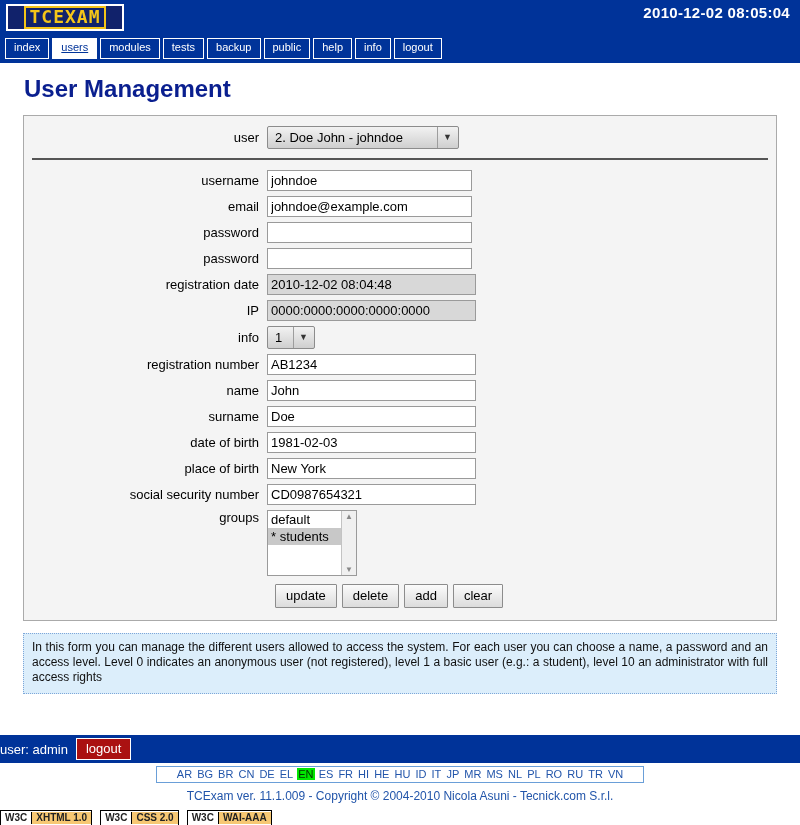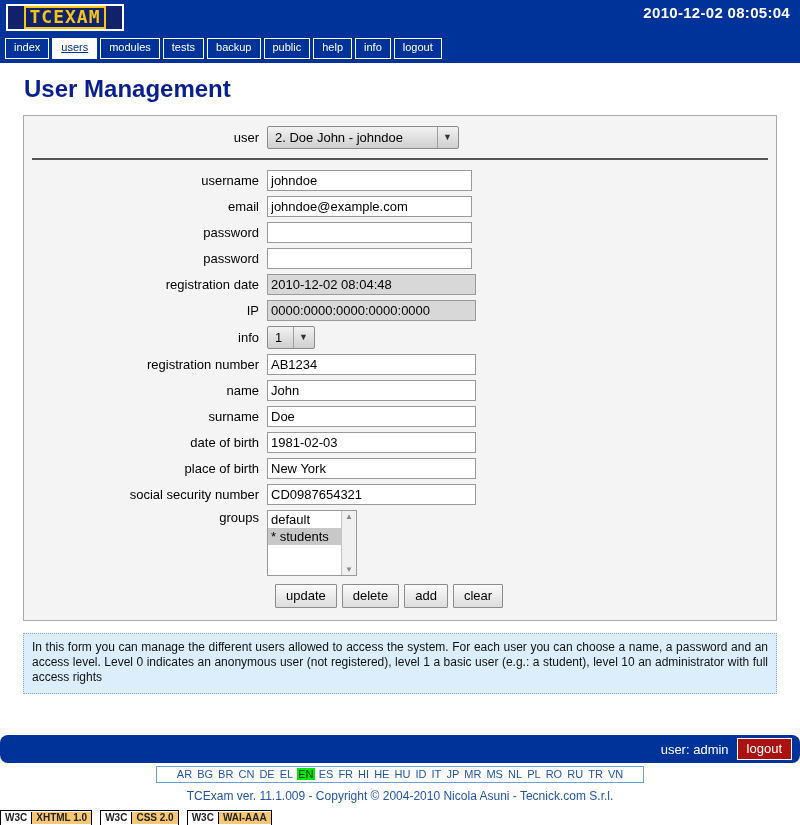--- a/index.html
+++ b/index.html
@@ -250,24 +250,22 @@
   
   .bottombar {
     position: absolute;
     left: 0;
     top: 735px;
     width: 800px;
     height: 28px;
     background: #003399;
     display: flex;
     align-items: center;
-    justify-content: flex-end;
     padding-right: 8px;
     box-sizing: border-box;
-    border-radius: 8px;
   }
   .bottombar .uname {
     color: #ffffff;
     font-size: 13px;
     margin-right: 8px;
   }
   .logout-btn {
     background: #aa1111;
     color: #ffffff;
     border: 1px solid #ffffff;

